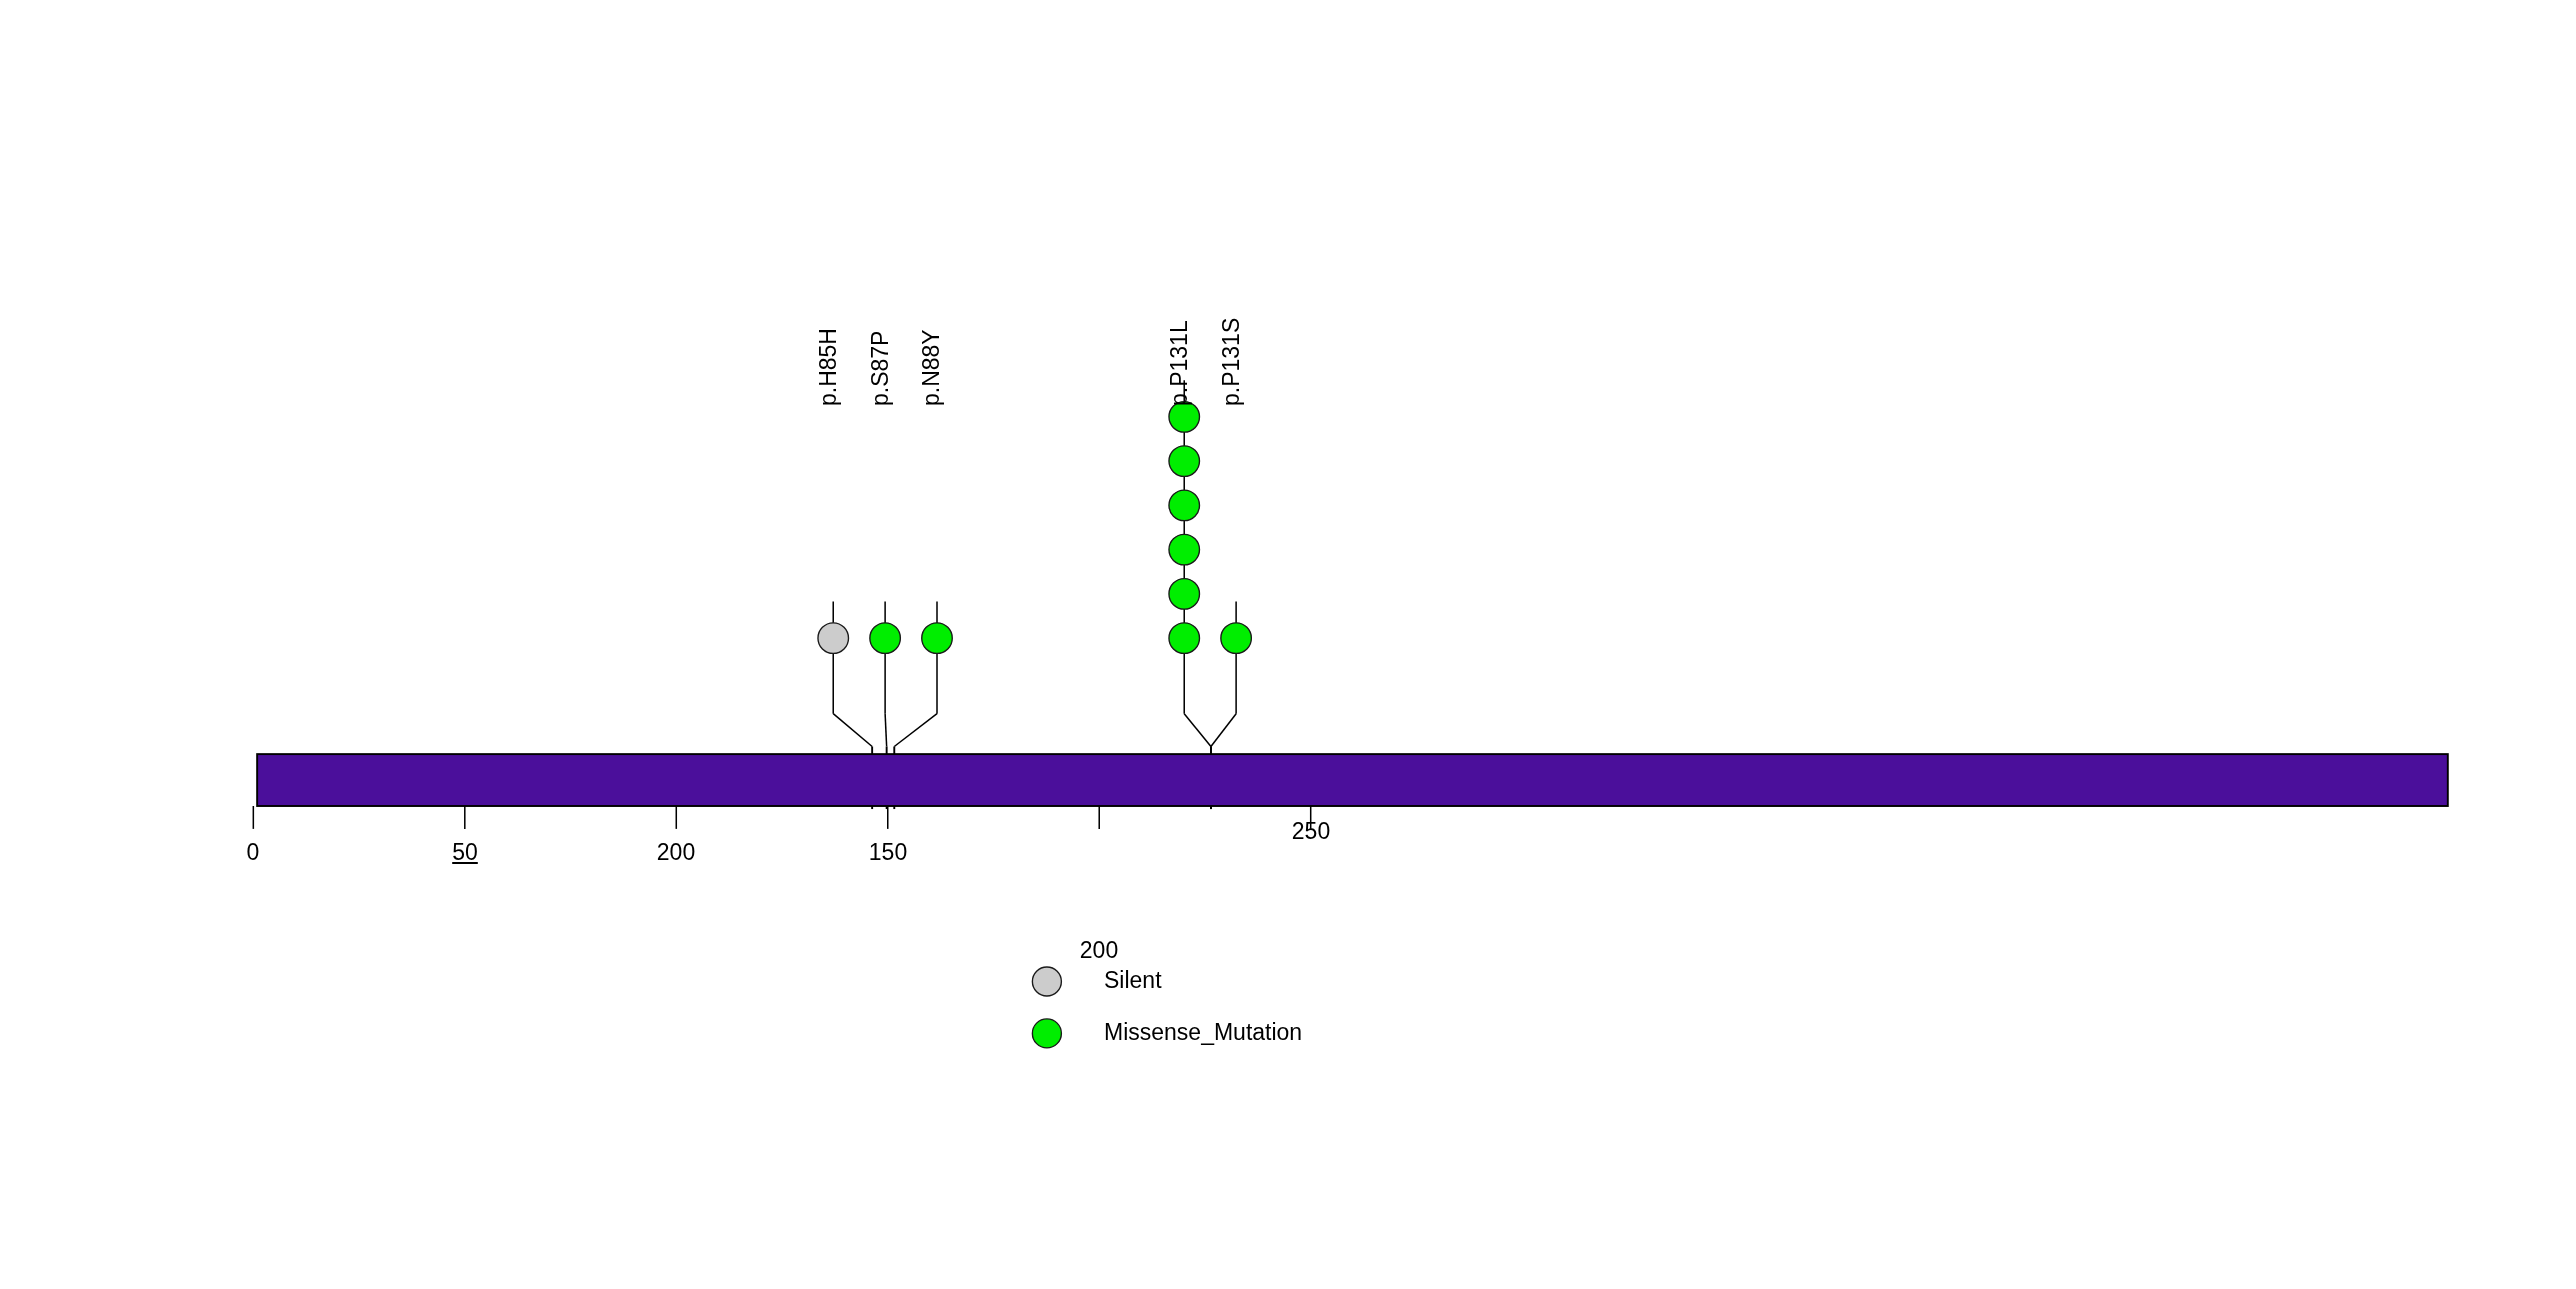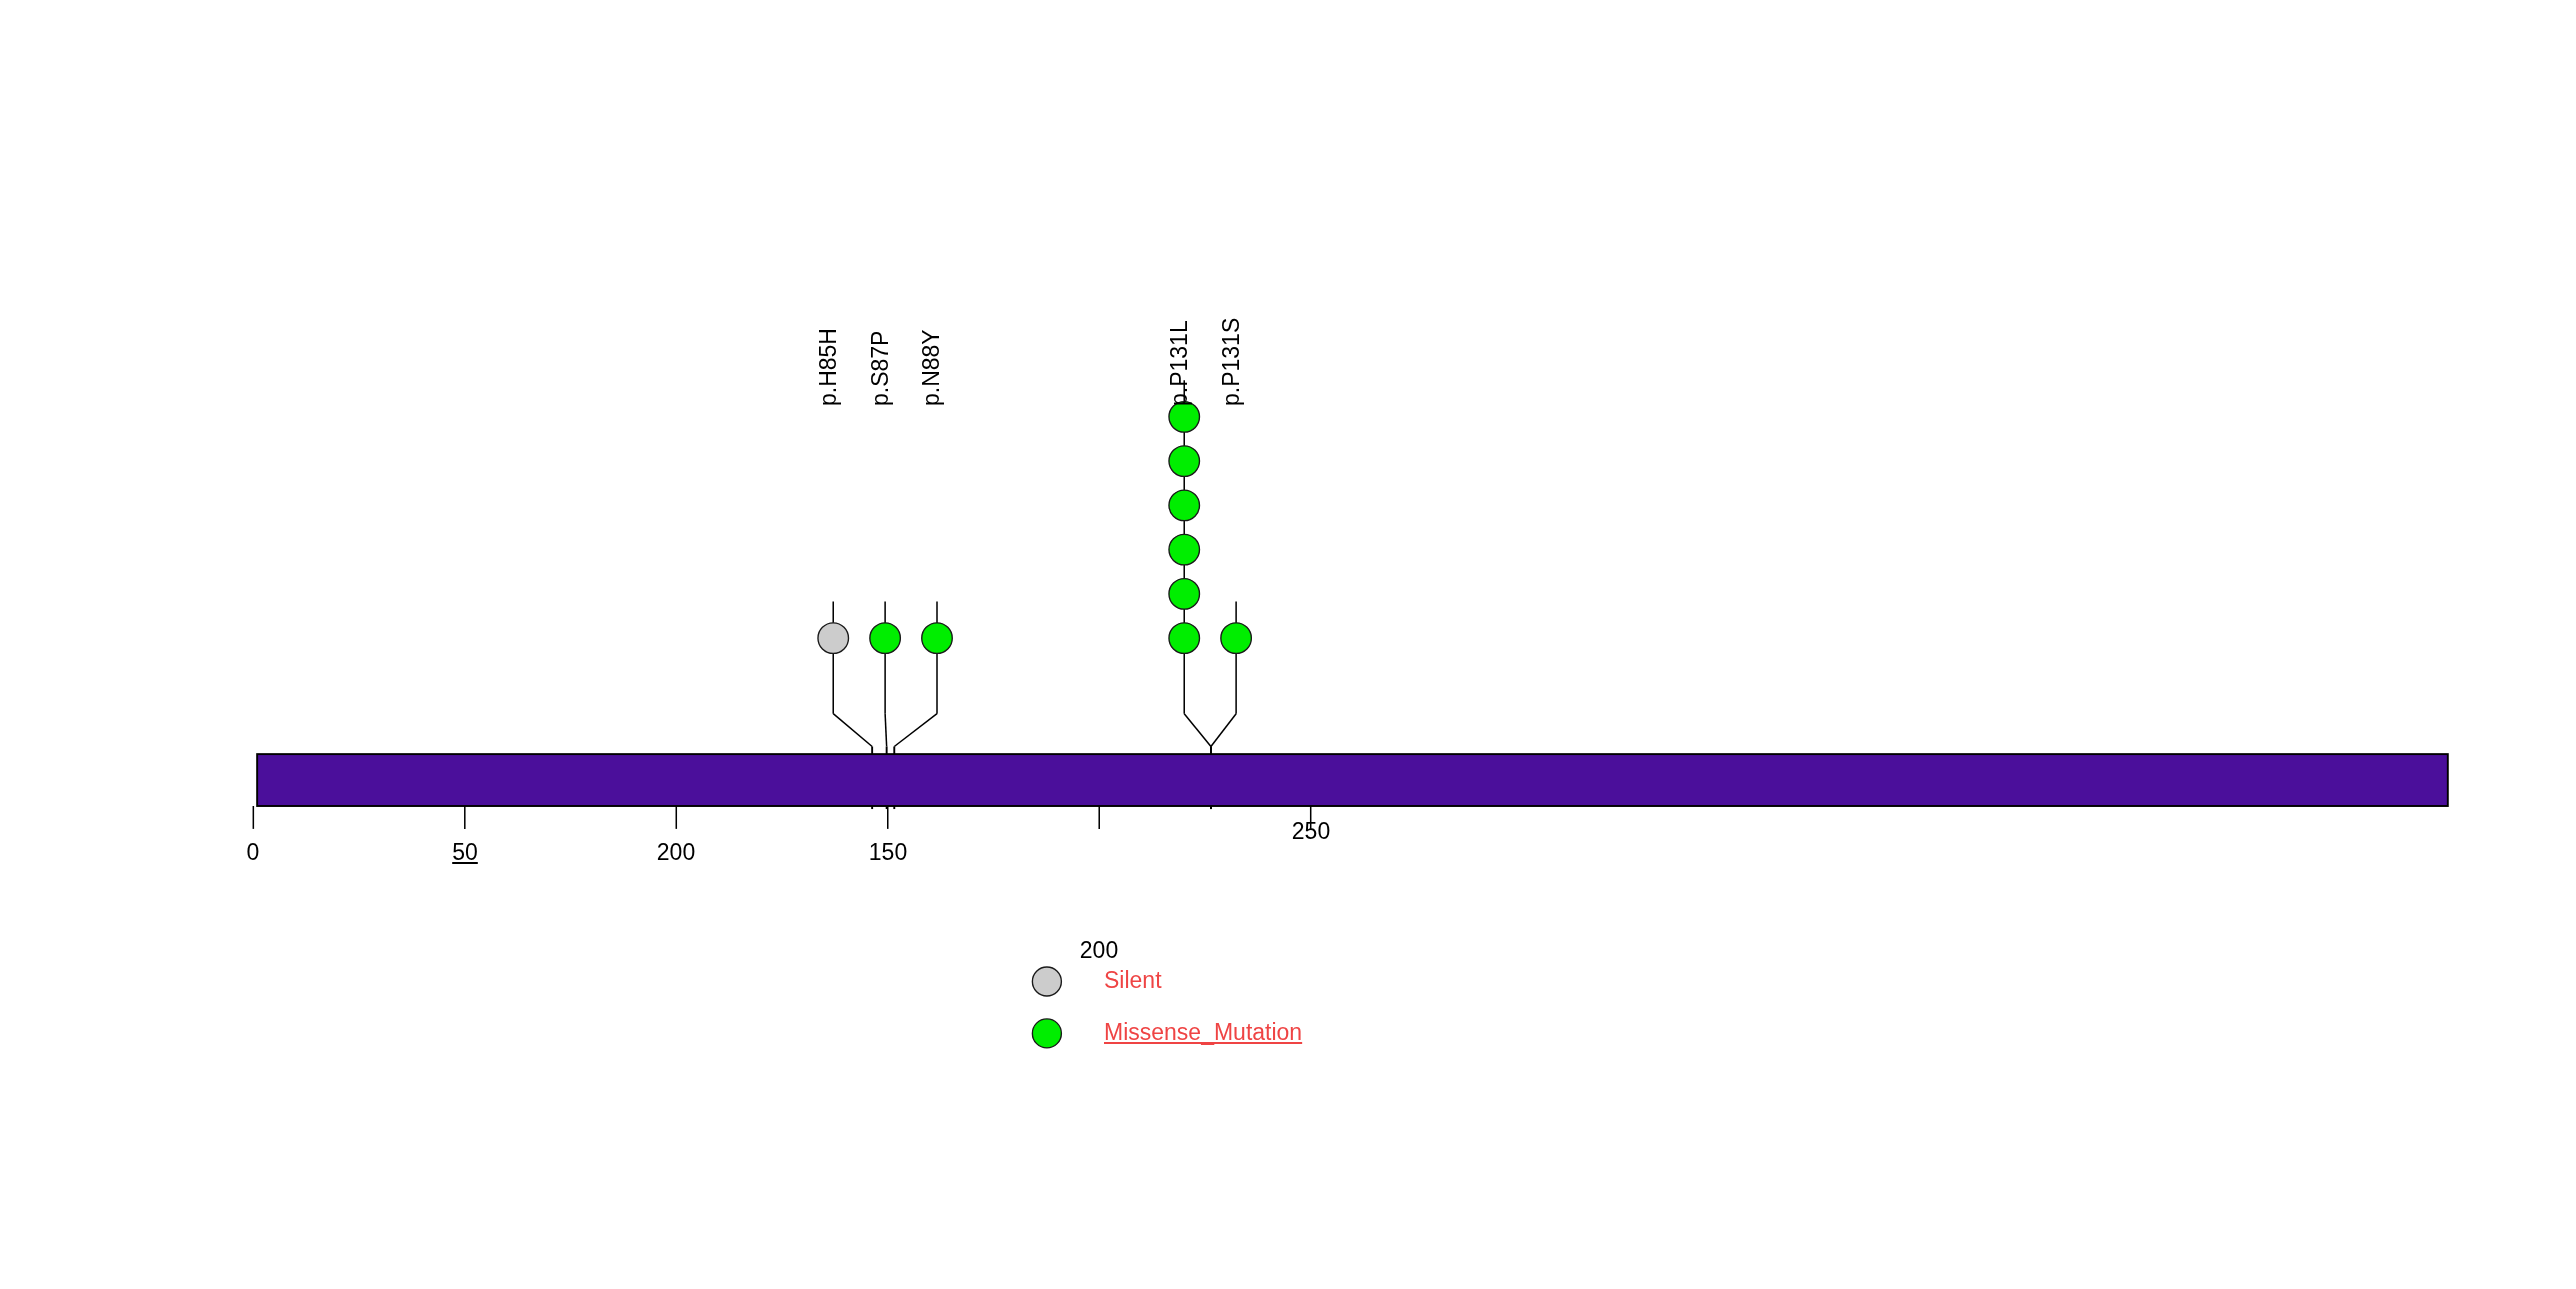--- a/index.html
+++ b/index.html
@@ -38,21 +38,21 @@
   .axis-tick-label {
     position: absolute;
     font-size: 23px;
     color: #000000;
     white-space: nowrap;
     transform: translateX(-50%);
   }
   .legend-label {
     position: absolute;
     font-size: 23px;
-    color: #ef4444;
+    color: #000000;
     white-space: nowrap;
   }
 </style>
 </head>
 <body>
 
 <div id="plot">
   <svg id="svg-layer" viewBox="0 0 3376 1690">
     <g id="stems-group">
         <line x1="1092" y1="788" x2="1092" y2="935" stroke="#000000" stroke-width="2"></line>
@@ -109,16 +109,16 @@
   <div id="ticklabels-layer">
       <div class="axis-tick-label" style="left: 253px; top: 839px;">0</div>
       <div class="axis-tick-label" style="left: 465px; top: 839px; text-decoration: underline;">50</div>
       <div class="axis-tick-label" style="left: 676px; top: 839px;">200</div>
       <div class="axis-tick-label" style="left: 888px; top: 839px;">150</div>
       <div class="axis-tick-label" style="left: 1099px; top: 889px; margin-top: 48px;">200</div>
       <div class="axis-tick-label" style="left: 1311px; top: 818px;">250</div>
     </div>
   <div id="legendtext-layer">
       <div class="legend-label" style="left: 1104px; top: 967px;">Silent</div>
-      <div class="legend-label" style="left: 1104px; top: 1019px; text-decoration: underline;">Missense_Mutation</div>
+      <div class="legend-label" style="left: 1104px; top: 1019px;">Missense_Mutation</div>
     </div>
 </div>
 
 
 </body></html>

